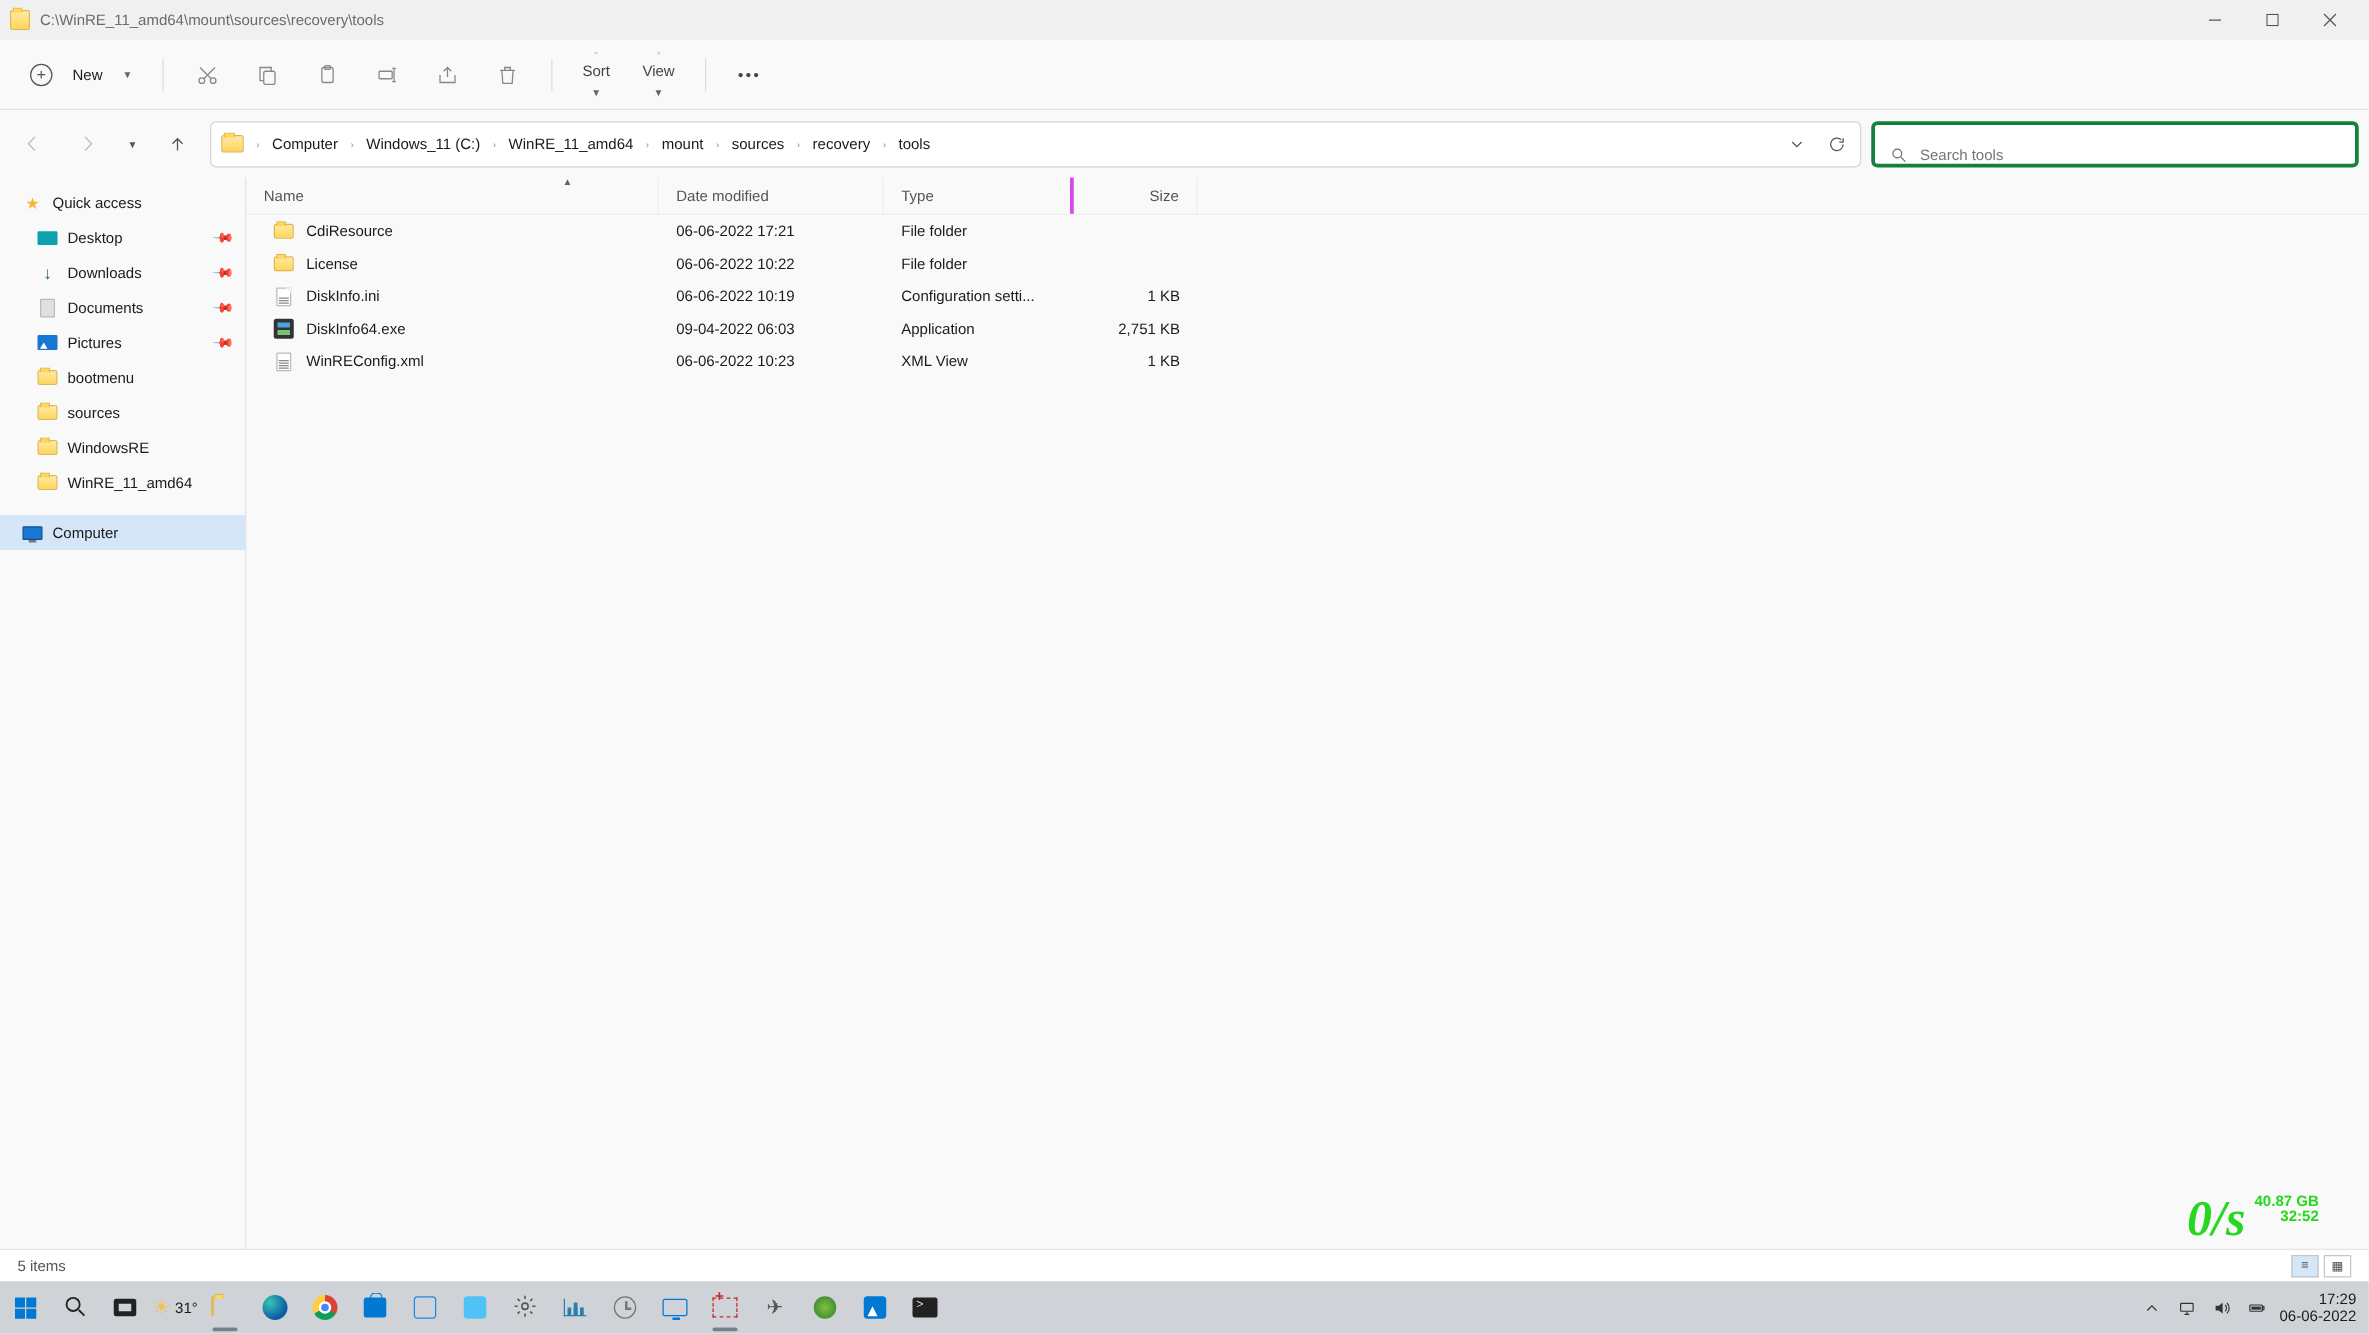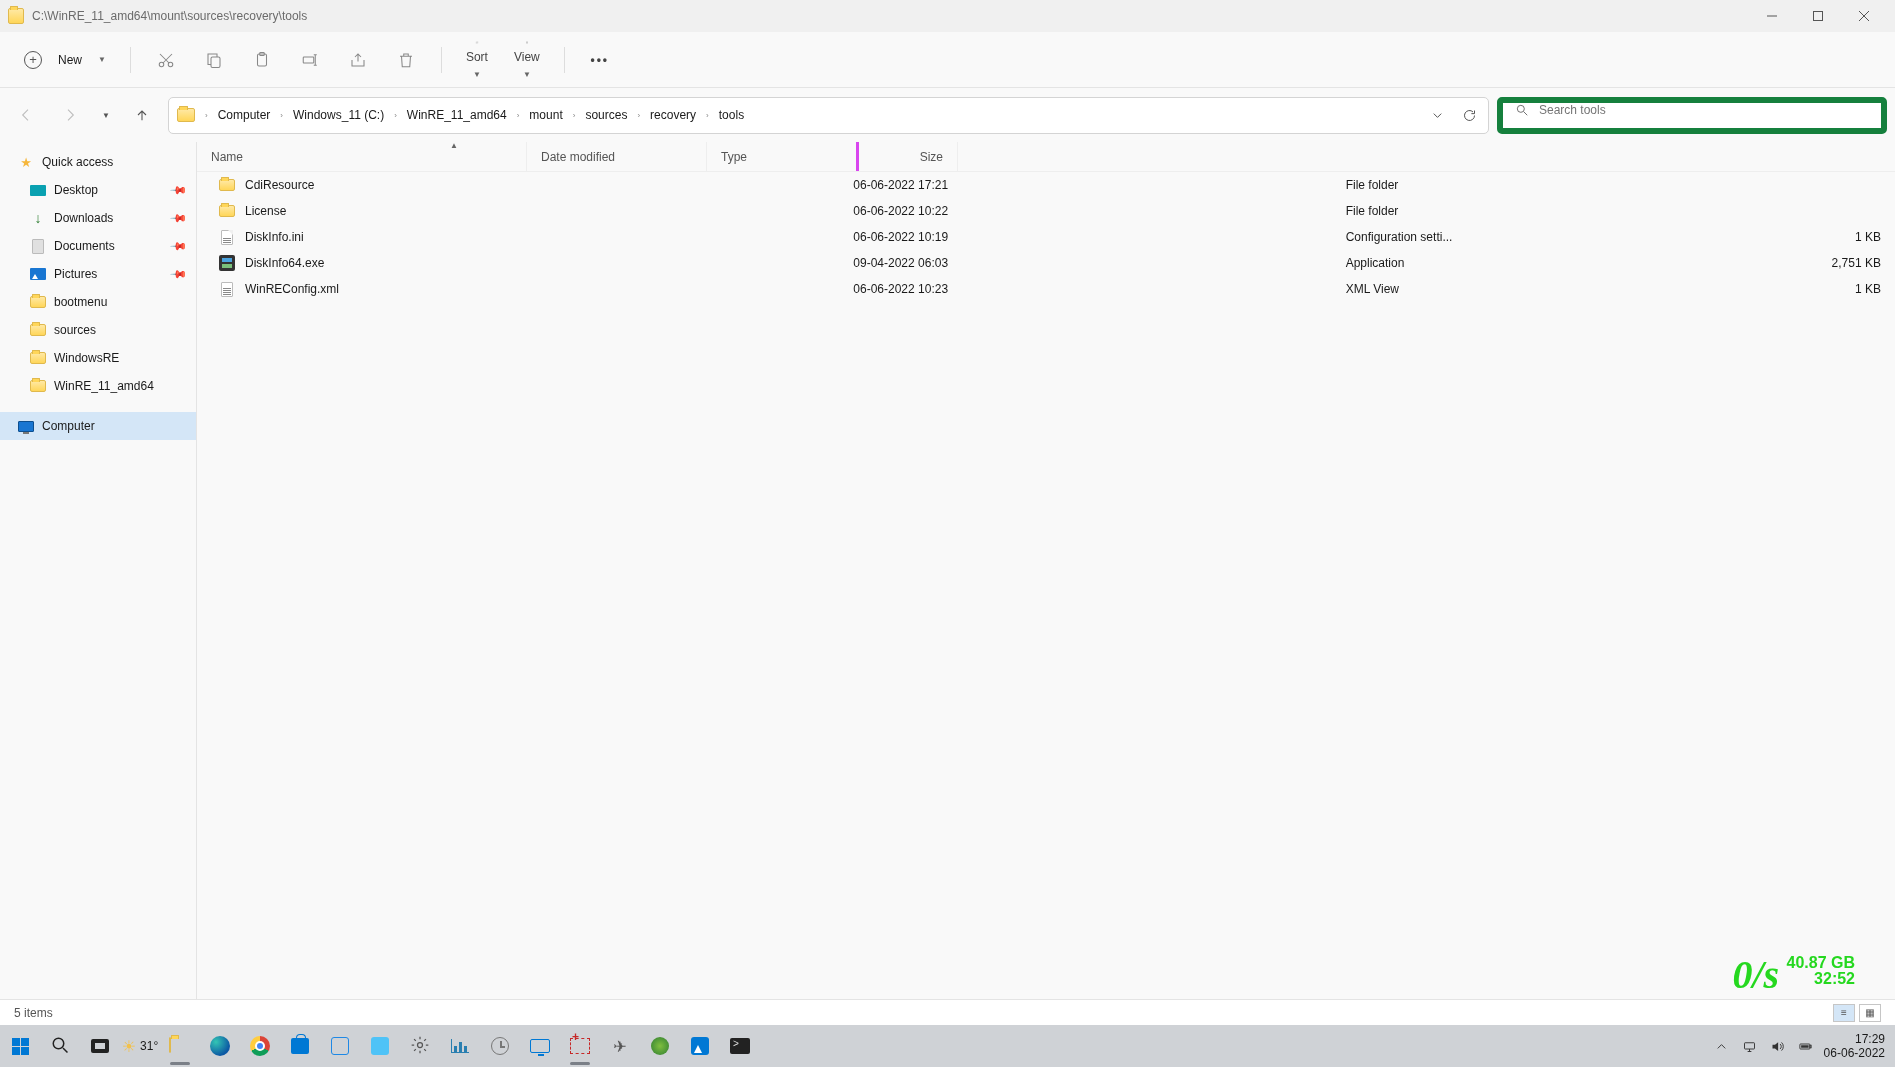--- a/index.html
+++ b/index.html
@@ -34,21 +34,21 @@
 .nav-btn svg{width:16px;height:16px;stroke:currentColor;fill:none;stroke-width:1.6;}
 .nav-chev{width:20px;color:#555;font-size:8px;text-align:center;}
 .addressbar{flex:1;height:37px;border:1px solid #d4d4d4;border-radius:5px;background:#fff;display:flex;align-items:center;padding:0 8px;gap:2px;}
 .addressbar .folder-glyph{width:18px;height:14px;background:linear-gradient(#ffe9a6,#ffd659);border:1px solid #e0b94d;border-radius:2px;position:relative;margin-right:4px;}
 .addressbar .folder-glyph:before{content:"";position:absolute;top:-3px;left:1px;width:7px;height:3px;background:#ffd659;border:1px solid #e0b94d;border-bottom:none;border-radius:1px 1px 0 0;}
 .crumb-sep{color:#888;font-size:8px;margin:0 4px;}
 .crumb{padding:4px 4px;border-radius:3px;}
 .address-right{margin-left:auto;display:flex;align-items:center;gap:10px;}
 .addr-icon{width:22px;height:22px;display:flex;align-items:center;justify-content:center;color:#555;}
 .addr-icon svg{width:15px;height:15px;stroke:currentColor;fill:none;stroke-width:1.6;}
-.searchbox{width:390px;height:37px;border:6px solid #15803d;border-radius:5px;background:#fff;display:flex;align-items:flex-start;padding:0 12px;gap:10px;}
+.searchbox{width:390px;height:37px;border:3px solid #15803d;border-radius:5px;background:#fff;display:flex;align-items:flex-end;padding:0 12px;gap:10px;}
 .searchbox svg{width:14px;height:14px;stroke:#666;fill:none;stroke-width:1.6;}
 .searchbox input{border:none;outline:none;flex:1;font-size:12px;background:transparent;}
 
 
 .body{display:flex;height:calc(100% - 32px - 56px - 54px - 26px - 42px);}
 
 
 .sidebar{width:196px;padding:6px 0;overflow-y:auto;}
 .side-item{height:28px;display:flex;align-items:center;padding:0 8px 0 30px;gap:8px;position:relative;}
 .side-item.sel{background:#d4e6f7;}
@@ -70,21 +70,21 @@
 
 .main{flex:1;border-left:1px solid #e4e4e4;display:flex;flex-direction:column;}
 .col-head{height:30px;display:flex;align-items:center;border-bottom:1px solid #eee;color:#555;}
 .col{padding:0 14px;display:flex;align-items:center;height:100%;}
 .col-name{width:330px;border-right:1px solid #eee;position:relative;}
 .col-name .sort-ind{position:absolute;right:68px;top:-1px;font-size:8px;color:#666;}
 .col-date{width:180px;border-right:1px solid #eee;}
 .col-type{width:152px;border-right:3px solid #d946ef;}
 .col-size{width:99px;border-right:1px solid #eee;text-align:right;justify-content:flex-end;}
 
-.row{height:26px;display:flex;align-items:center;justify-content:space-between;}
+.row{height:26px;display:flex;align-items:center;}
 .row .col-name{display:flex;align-items:center;gap:10px;padding-left:22px;border:none;}
 .row .col{border:none;}
 .file-ic{width:16px;height:16px;display:flex;align-items:center;justify-content:center;}
 .exe-ic{width:16px;height:16px;background:#333;border-radius:2px;position:relative;}
 .exe-ic:before{content:"";position:absolute;left:3px;top:3px;width:10px;height:4px;background:#4aa3df;}
 .exe-ic:after{content:"";position:absolute;left:3px;top:9px;width:10px;height:4px;background:#7ac07a;}
 .ini-ic{width:12px;height:15px;background:#fff;border:1px solid #bbb;border-radius:1px;position:relative;}
 .ini-ic:before{content:"";position:absolute;left:6px;top:-1px;width:0;height:0;border-top:5px solid #f0f0f0;border-left:5px solid transparent;}
 .ini-ic:after{content:"";position:absolute;left:1px;bottom:1px;width:8px;height:1px;background:#888;box-shadow:0 -2px #888,0 -4px #888;}
 .xml-ic{width:12px;height:15px;background:#fff;border:1px solid #bbb;border-radius:1px;position:relative;}
@@ -92,21 +92,21 @@
 
 
 .statusbar{height:26px;display:flex;align-items:center;padding:0 14px;border-top:1px solid #e4e4e4;background:#fff;color:#555;}
 .view-toggles{margin-left:auto;display:flex;gap:4px;}
 .vt{width:22px;height:18px;border:1px solid #c6c6c6;display:flex;align-items:center;justify-content:center;font-size:10px;}
 .vt.active{background:#d4e6f7;}
 
 
 .net-overlay{position:absolute;right:40px;bottom:72px;color:#25d81f;font-style:italic;font-weight:600;text-align:right;line-height:1;}
 .net-overlay .big{font-family:Georgia,serif;font-size:40px;font-style:italic;}
-.net-overlay .sm{font-size:16px;font-style:normal;}
+.net-overlay .sm{font-size:12px;font-style:normal;}
 
 
 .taskbar{position:absolute;left:0;right:0;bottom:0;height:42px;background:#cfd2d6;display:flex;align-items:center;padding:0 6px;}
 .tray{margin-left:auto;display:flex;align-items:center;gap:8px;padding-right:4px;}
 .tray-icon{width:20px;height:20px;display:flex;align-items:center;justify-content:center;color:#333;}
 .tray-icon svg{width:15px;height:15px;stroke:currentColor;fill:none;stroke-width:1.5;}
 .clock{text-align:right;font-size:11px;line-height:1.2;}
 .task-icons{display:flex;align-items:center;gap:12px;}
 .tb-icon{width:28px;height:28px;display:flex;align-items:center;justify-content:center;border-radius:3px;position:relative;}
 .start-ic{display:grid;grid-template-columns:8px 8px;grid-template-rows:8px 8px;gap:1px;}

